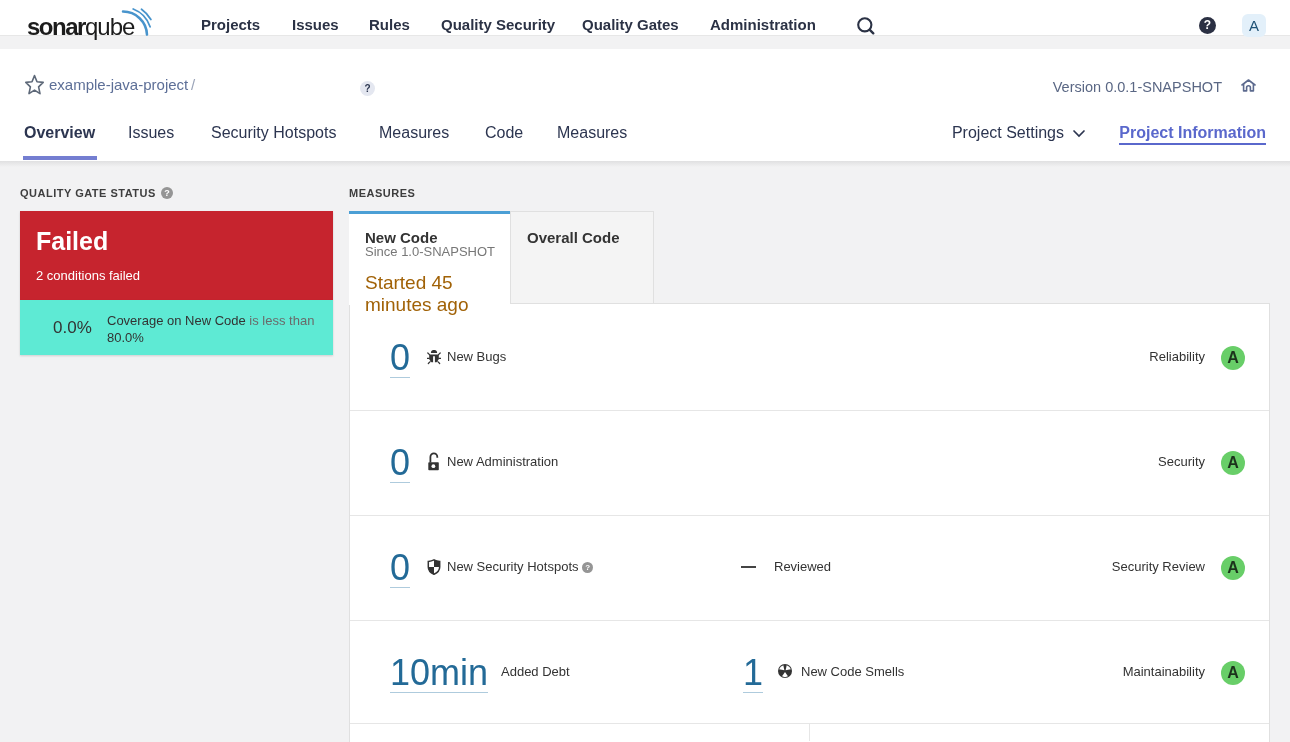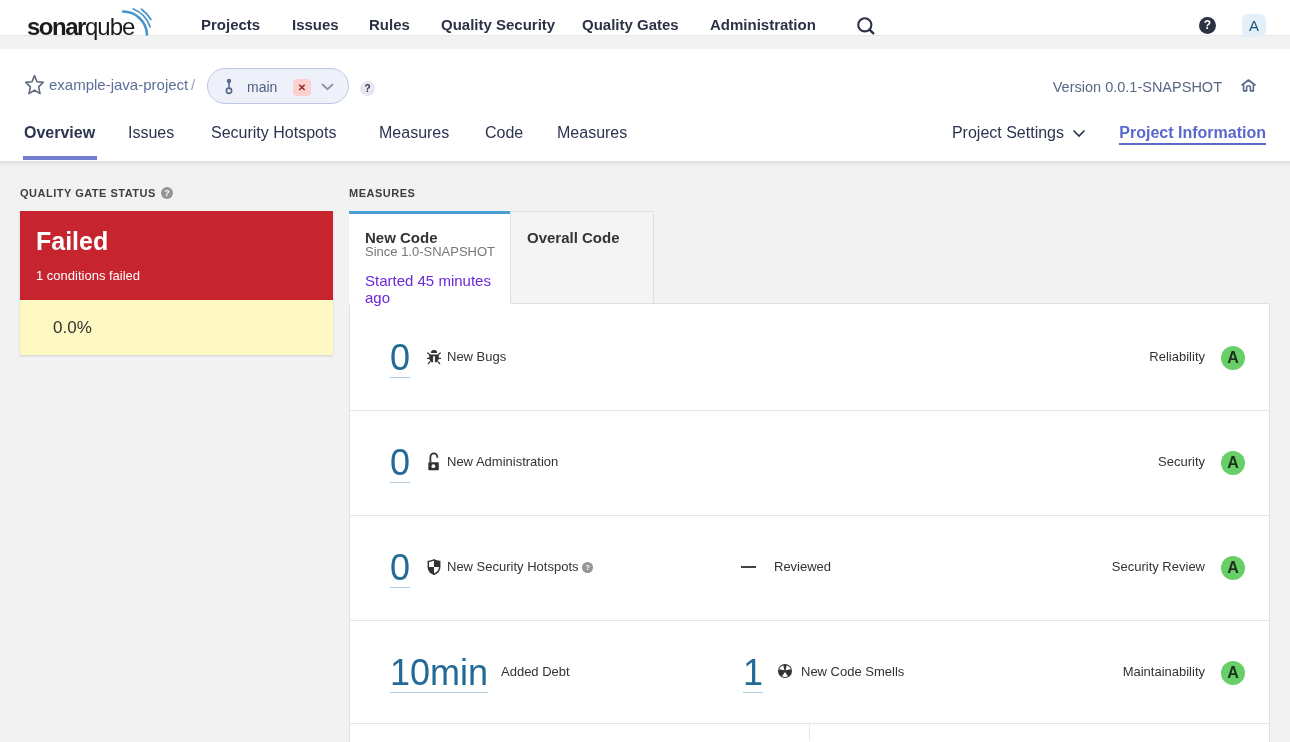--- a/index.html
+++ b/index.html
@@ -30,30 +30,30 @@
 #proj-info { position:absolute; right:24px; top:75px; font-size:16px; font-weight:700; color:#5a68cc; border-bottom:2px solid #5a68cc; padding-bottom:1px; }
 
 
 #sidebar-title { position:absolute; left:20px; top:187px; font-size:11px; font-weight:700; color:#3e3e3e; letter-spacing:0.5px; }
 #measures-title { position:absolute; left:349px; top:187px; font-size:11px; font-weight:700; color:#3e3e3e; letter-spacing:0.5px; }
 .help-gray { display:inline-block; width:12px; height:12px; border-radius:50%; background:#959595; color:#fff; font-size:9px; font-weight:700; text-align:center; line-height:12px; letter-spacing:0; vertical-align:-2px; }
 
 #red-card { position:absolute; left:20px; top:211px; width:313px; height:89px; background:#c6242e; box-shadow:0 1px 2px rgba(0,0,0,0.15); }
 #red-card .failed { position:absolute; left:16px; top:16px; font-size:25px; font-weight:700; color:#fff; }
 #red-card .cond { position:absolute; left:16px; top:57px; font-size:13px; color:#fff; }
-#cond-card { position:absolute; left:20px; top:300px; width:313px; height:55px; background:#fef9c3; box-shadow:0 1px 2px rgba(0,0,0,0.15);padding-left:26px; }
+#cond-card { position:absolute; left:20px; top:300px; width:313px; height:55px; background:#5eead4; box-shadow:0 1px 2px rgba(0,0,0,0.15);padding-left:26px; }
 #cond-card .val { position:absolute; left:33px; top:18px; font-size:17px; color:#333; }
 #cond-card .desc { position:absolute; left:87px; top:12px; width:212px; font-size:13px; line-height:17px; color:#6a6a6a; }
 #cond-card .desc b { font-weight:400; color:#333; }
 
 
 #tab-newcode { position:absolute; left:349px; top:211px; width:161px; height:94px; background:#fff; border-top:3px solid #4b9fd5; z-index:10; }
 #tab-newcode .t1 { position:absolute; left:16px; top:15px; font-size:15px; font-weight:700; color:#333; }
 #tab-newcode .t2 { position:absolute; left:16px; top:30px; font-size:13px; color:#777; }
-#tab-newcode .t3 { position:absolute; left:16px; top:58px; font-size:15px; color:#6d28d9; }
+#tab-newcode .t3 { position:absolute; left:16px; top:58px; font-size:19px; color:#a16207; }
 #tab-overall { position:absolute; left:510px; top:211px; width:144px; height:93px; background:#f4f4f4; border:1px solid #e0e0e0; z-index:9; }
 #tab-overall .t1 { position:absolute; left:16px; top:17px; font-size:15px; font-weight:700; color:#333; }
 
 #panel { position:absolute; left:349px; top:303px; width:921px; height:439px; background:#fff; border:1px solid #e0e0e0; border-bottom:none; z-index:8; }
 .rowline { position:absolute; left:0; width:919px; height:1px; background:#e6e6e6; }
 #vdiv { position:absolute; left:459px; top:419px; width:1px; height:18px; background:#e6e6e6; }
 
 .bignum { position:absolute; font-size:36px; color:#236a97; line-height:30px; border-bottom:1px solid #aecbdd; padding-bottom:4px; }
 .mlabel { position:absolute; font-size:13px; color:#333; }
 .rlabel { position:absolute; font-size:13px; color:#333; text-align:right; right:64px; }
@@ -88,32 +88,20 @@
   <div class="abs" style="left:1199px; top:17px; width:17px; height:17px; border-radius:50%; background:#2b3043; color:#fff; font-size:12px; font-weight:700; text-align:center; line-height:17px;">?</div>
   <div class="abs" style="left:1242px; top:14px; width:24px; height:23px; border-radius:6px; background:#e3f0fa; color:#1f5276; font-size:15px; text-align:center; line-height:23px;">A</div>
 </div>
 
 <div id="subheader">
   <svg class="abs" style="left:24px; top:24px;" width="21" height="24" viewBox="0 0 21 24">
     <path d="M10.5 2.6 L13 8.8 L19.2 9.4 L14.6 13.9 L16 20.6 L10.5 17.1 L5 20.6 L6.4 13.9 L1.8 9.4 L8 8.8 Z" fill="none" stroke="#5d6878" stroke-width="1.6" stroke-linejoin="round"></path>
   </svg>
   <span class="crumb-link">example-java-project</span>
   <span class="crumb-sep">/</span>
-  <div id="branch-chip">
-    <svg class="abs" style="left:16px; top:9px;" width="10" height="17" viewBox="0 0 10 17">
-      <circle cx="5" cy="3" r="2.2" fill="#5a6a8f"></circle>
-      <line x1="5" y1="4" x2="5" y2="11" stroke="#5a6a8f" stroke-width="1.6"></line>
-      <circle cx="5" cy="12.8" r="2.6" fill="none" stroke="#5a6a8f" stroke-width="1.7"></circle>
-    </svg>
-    <span class="bname">main</span>
-    <div id="chip-x">✕</div>
-    <svg class="abs" style="left:113px; top:14px;" width="13" height="8" viewBox="0 0 13 8">
-      <path d="M1.5 1.5 L6.5 6.2 L11.5 1.5" fill="none" stroke="#8a93a8" stroke-width="1.8" stroke-linecap="round"></path>
-    </svg>
-  </div>
   <div id="chip-help">?</div>
   <span id="version">Version 0.0.1-SNAPSHOT</span>
   <svg class="abs" style="left:1241px; top:30px;" width="15" height="13" viewBox="0 0 15 13">
     <g fill="none" stroke="#5c6a8e" stroke-width="1.6" stroke-linejoin="round" stroke-linecap="round">
       <path d="M2.6 5.6 L2.6 11.9 L5.6 11.9 L5.6 8.6 A1.9 1.9 0 0 1 9.4 8.6 L9.4 11.9 L12.4 11.9 L12.4 5.6"></path>
       <path d="M1 6 L7.5 1 L14 6"></path>
     </g>
   </svg>
 
   <span class="tab" id="tab-overview">Overview</span>
@@ -128,24 +116,25 @@
     <path d="M2 2 L7 7 L12 2" fill="none" stroke="#2c3550" stroke-width="1.7" stroke-linecap="round"></path>
   </svg>
   <span id="proj-info">Project Information</span>
 </div>
 <div id="shadow"></div>
 
 <div id="sidebar-title">QUALITY GATE STATUS</div>
 <span class="help-gray abs" style="left:161px; top:187px;">?</span>
 <div id="red-card">
   <div class="failed">Failed</div>
-  <div class="cond">1 conditions failed</div>
+  <div class="cond">2 conditions failed</div>
 </div>
 <div id="cond-card">
   <div class="val">0.0%</div>
+  <div class="desc"><b>Coverage on New Code</b> is less than <b>80.0%</b></div>
 </div>
 
 <div id="measures-title">MEASURES</div>
 <div id="tab-newcode">
   <div class="t1">New Code</div>
   <div class="t2">Since 1.0-SNAPSHOT</div>
   <div class="t3">Started 45 minutes ago</div>
 </div>
 <div id="tab-overall">
     <div class="t1">Overall Code</div>

